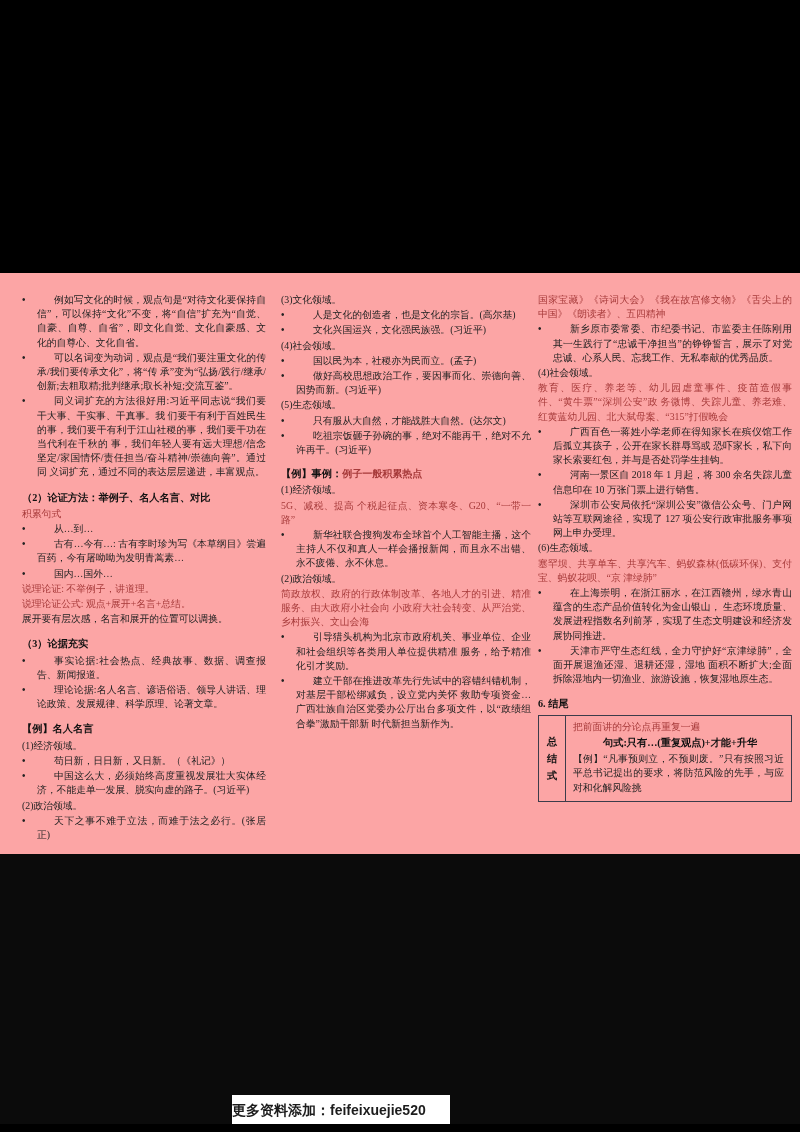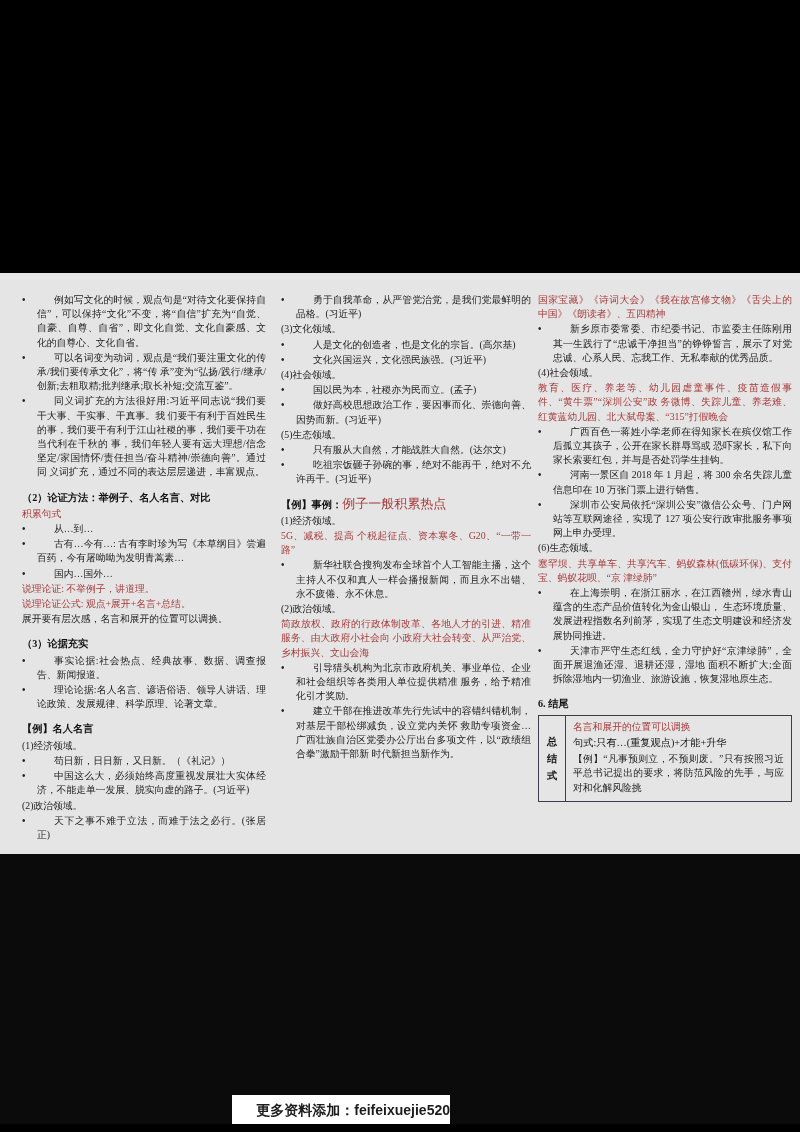--- a/index.html
+++ b/index.html
@@ -1,44 +1,44 @@
 <!DOCTYPE html>
 <html style="--red: #a63a3a; --ink: #222222;"><head>
 <meta charset="utf-8">
 <style>
   html,body{margin:0;padding:0;background:#000;}
   .page{position:relative;width:800px;height:1132px;background:#050505;overflow:hidden;
         font-family:"Liberation Serif","DejaVu Serif",serif;}
   .letterbox-top{position:absolute;left:0;top:0;width:800px;height:273px;background:#000;}
-  .sheet{position:absolute;left:0;top:273px;width:800px;height:581px;background:#e5e5e5;overflow:hidden;}
+  .sheet{position:absolute;left:0;top:273px;width:800px;height:581px;background:#fca5a5;overflow:hidden;}
   .col{position:absolute;top:20px;font-size:9.8px;line-height:14.2px;color:var(--ink);text-align:justify;}
   .col-1{left:22px;width:244px;}
   .col-2{left:281px;width:250px;}
   .col-3{left:538px;width:254px;}
   .blk{margin:0 0 1px 0;}
   .bullet{position:relative;margin-left:15px;text-indent:17px;}
   .bullet::before{content:"\2022";position:absolute;left:-15px;top:0;text-indent:0;font-weight:bold;color:var(--ink);}
   .head{font-weight:bold;color:#111;margin-top:11px;margin-bottom:2px;font-size:10.2px;}
   .red{color:var(--red);}
   .plain{color:var(--ink);}
   .mix{margin-top:10px;margin-bottom:2px;}
   .s-boldblack{font-weight:bold;color:#111;font-size:10.2px;}
-  .s-boldred{font-weight:normal;color:var(--red);font-size:13px;}
+  .s-boldred{font-weight:bold;color:var(--red);font-size:10px;}
   .tablewrap{display:flex;border:1px solid #3c3c4a;margin-top:3px;}
   .t-label{width:26px;border-right:1px solid #3c3c4a;display:flex;align-items:center;justify-content:center;
            font-weight:bold;white-space:pre-line;text-align:center;line-height:17px;font-size:10.2px;color:#111;padding:6px 0;}
   .t-body{flex:1;padding:4px 7px;}
   .t-row{margin-bottom:2px;}
   .t-red{color:var(--red);}
-  .t-boldblack{font-weight:normal;color:#111;font-size:10.2px;}
+  .t-boldblack{font-weight:bold;color:#111;font-size:10.2px;margin-left:30px;}
   .t-plain{color:var(--ink);}
   .letterbox-bottom{position:absolute;left:0;top:854px;width:800px;height:278px;background:#0b0b0b;}
   .bottom-strip{position:absolute;left:0;top:1124px;width:800px;height:8px;background:#000;}
   .footer-box{position:absolute;left:232px;top:1095px;width:218px;height:31px;background:#ffffff;
-              display:flex;align-items:center;justify-content:flex-end;}
+              display:flex;align-items:center;justify-content:flex-start;}
   .footer-text{font-family:"Liberation Sans","DejaVu Sans",sans-serif;font-weight:bold;font-size:14px;color:#1c1c1c;white-space:nowrap;}
 </style>
 </head>
 <body>
 
 <div class="page">
   <div class="letterbox-top"></div>
 
   <div class="sheet">
     <div class="col col-1">
@@ -57,21 +57,20 @@
         <div class="blk bullet">事实论据:社会热点、经典故事、数据、调查报告、新闻报道。</div>
         <div class="blk bullet">理论论据:名人名言、谚语俗语、领导人讲话、理论政策、发展规律、科学原理、论著文章。</div>
         <div class="blk head">【例】名人名言</div>
         <div class="blk plain">(1)经济领域。</div>
         <div class="blk bullet">苟日新，日日新，又日新。（《礼记》）</div>
         <div class="blk bullet">中国这么大，必须始终高度重视发展壮大实体经济，不能走单一发展、脱实向虚的路子。(习近平)</div>
         <div class="blk plain">(2)政治领域。</div>
         <div class="blk bullet">天下之事不难于立法，而难于法之必行。(张居正)</div>
       </div>
     <div class="col col-2">
-        <div class="blk bullet">勇于自我革命，从严管党治党，是我们党最鲜明的品格。(习近平)</div>
         <div class="blk plain">(3)文化领域。</div>
         <div class="blk bullet">人是文化的创造者，也是文化的宗旨。(高尔基)</div>
         <div class="blk bullet">文化兴国运兴，文化强民族强。(习近平)</div>
         <div class="blk plain">(4)社会领域。</div>
         <div class="blk bullet">国以民为本，社稷亦为民而立。(孟子)</div>
         <div class="blk bullet">做好高校思想政治工作，要因事而化、崇德向善、因势而新。(习近平)</div>
         <div class="blk plain">(5)生态领域。</div>
         <div class="blk bullet">只有服从大自然，才能战胜大自然。(达尔文)</div>
         <div class="blk bullet">吃祖宗饭砸子孙碗的事，绝对不能再干，绝对不允许再干。(习近平)</div>
         <div class="blk mix"><span class="s-boldblack">【例】事例：</span><span class="s-boldred">例子一般积累热点</span></div>
@@ -94,21 +93,21 @@
         <div class="blk plain">(6)生态领域。</div>
         <div class="blk red">塞罕坝、共享单车、共享汽车、蚂蚁森林(低碳环保)、支付宝、蚂蚁花呗、“京 津绿肺”</div>
         <div class="blk bullet">在上海崇明，在浙江丽水，在江西赣州，绿水青山蕴含的生态产品价值转化为金山银山， 生态环境质量、发展进程指数名列前茅，实现了生态文明建设和经济发展协同推进。</div>
         <div class="blk bullet">天津市严守生态红线，全力守护好“京津绿肺”，全面开展退渔还湿、退耕还湿，湿地 面积不断扩大;全面拆除湿地内一切渔业、旅游设施，恢复湿地原生态。</div>
         <div class="blk head">6. 结尾</div>
         <div class="blk tablewrap">
           <div class="t-label">总
 结
 式</div>
           <div class="t-body">
-            <div class="t-row t-red">名言和展开的位置可以调换</div>
+            <div class="t-row t-red">把前面讲的分论点再重复一遍</div>
             <div class="t-row t-boldblack">句式:只有…(重复观点)+才能+升华</div>
             <div class="t-row t-plain">【例】“凡事预则立，不预则废。”只有按照习近平总书记提出的要求，将防范风险的先手，与应对和化解风险挑</div>
           </div>
         </div>
       </div>
   </div>
 
   <div class="letterbox-bottom"></div>
 
   <div class="footer-box">

